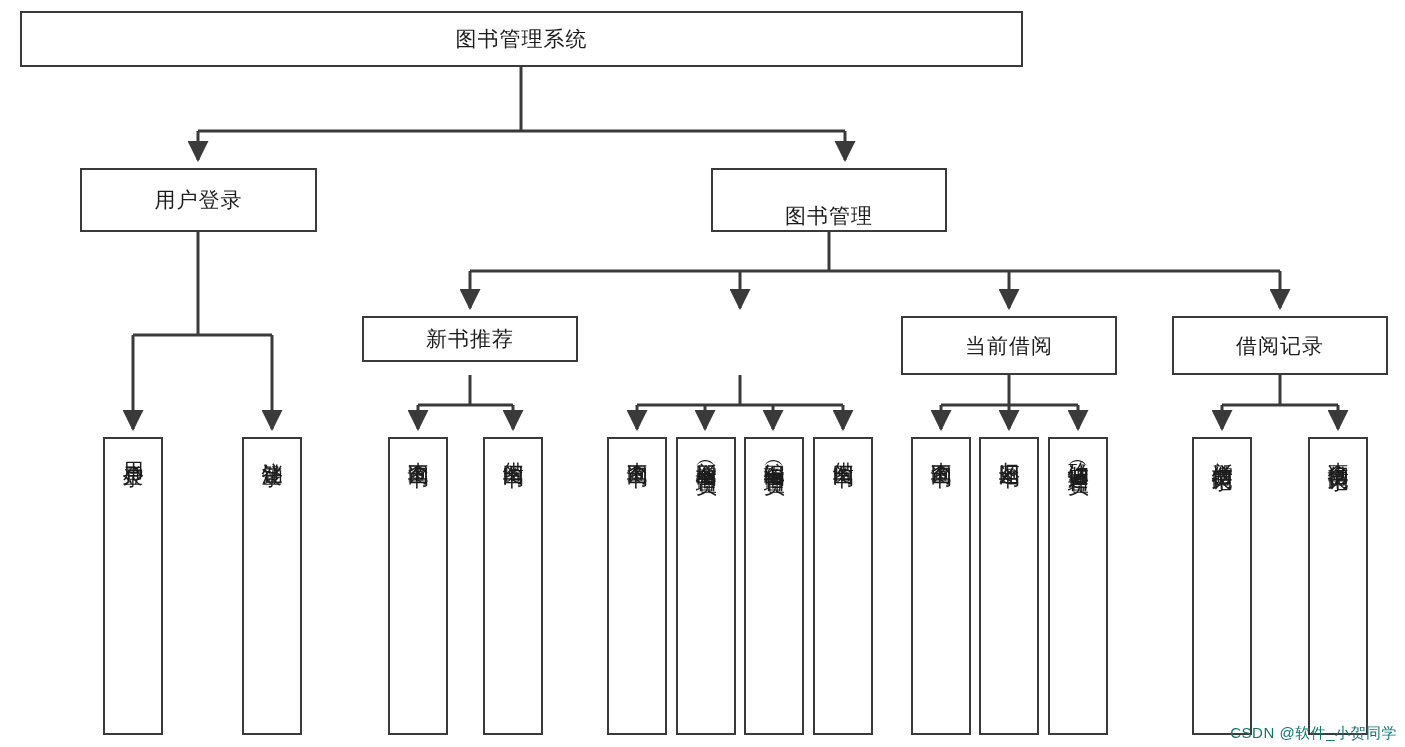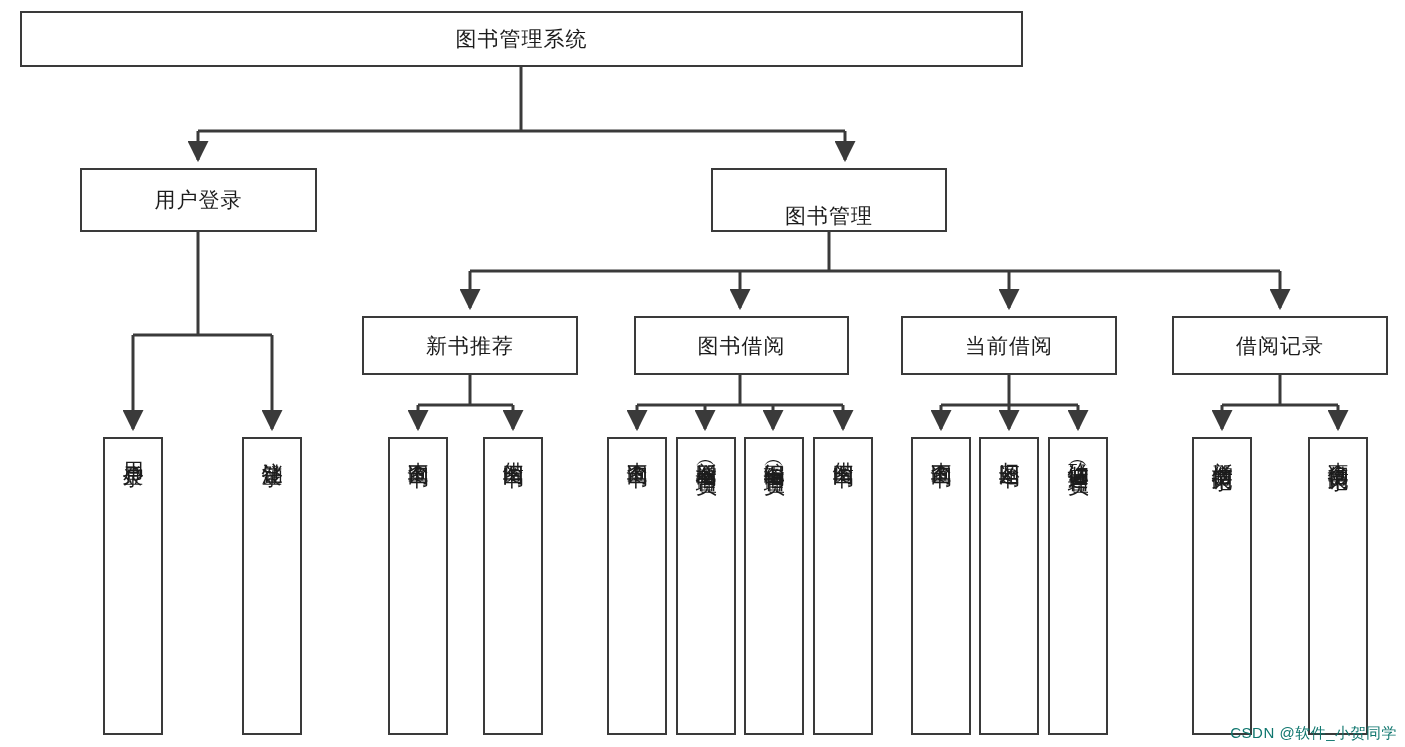--- a/index.html
+++ b/index.html
@@ -122,25 +122,22 @@
     <span>图书管理系统</span>
   </div>
 
   <div class="node horiz" style="left:80px; top:168px; width:237px; height:64px;">
     <span>用户登录</span>
   </div>
   <div class="node horiz" style="left:711px; top:168px; width:236px; height:64px;align-items:flex-end;">
     <span>图书管理</span>
   </div>
 
-  <div class="node horiz" style="left:362px; top:316px; width:216px; height:59px;">
+  <div class="node horiz" style="left:362px; top:316px; width:216px; height:46px;">
     <span>新书推荐</span>
-  </div>
-  <div class="node horiz" style="left:634px; top:316px; width:215px; height:59px;">
-    <span>图书借阅</span>
   </div>
   <div class="node horiz" style="left:1172px; top:316px; width:216px; height:59px;">
     <span>借阅记录</span>
   </div>
   <div class="node horiz" style="left:901px; top:316px; width:216px; height:59px;">
     <span>当前借阅</span>
   </div>
 
   <div class="node leaf" style="left:103px; top:437px; width:60px; height:298px;">
     <span class="vtext">用户登录</span>

